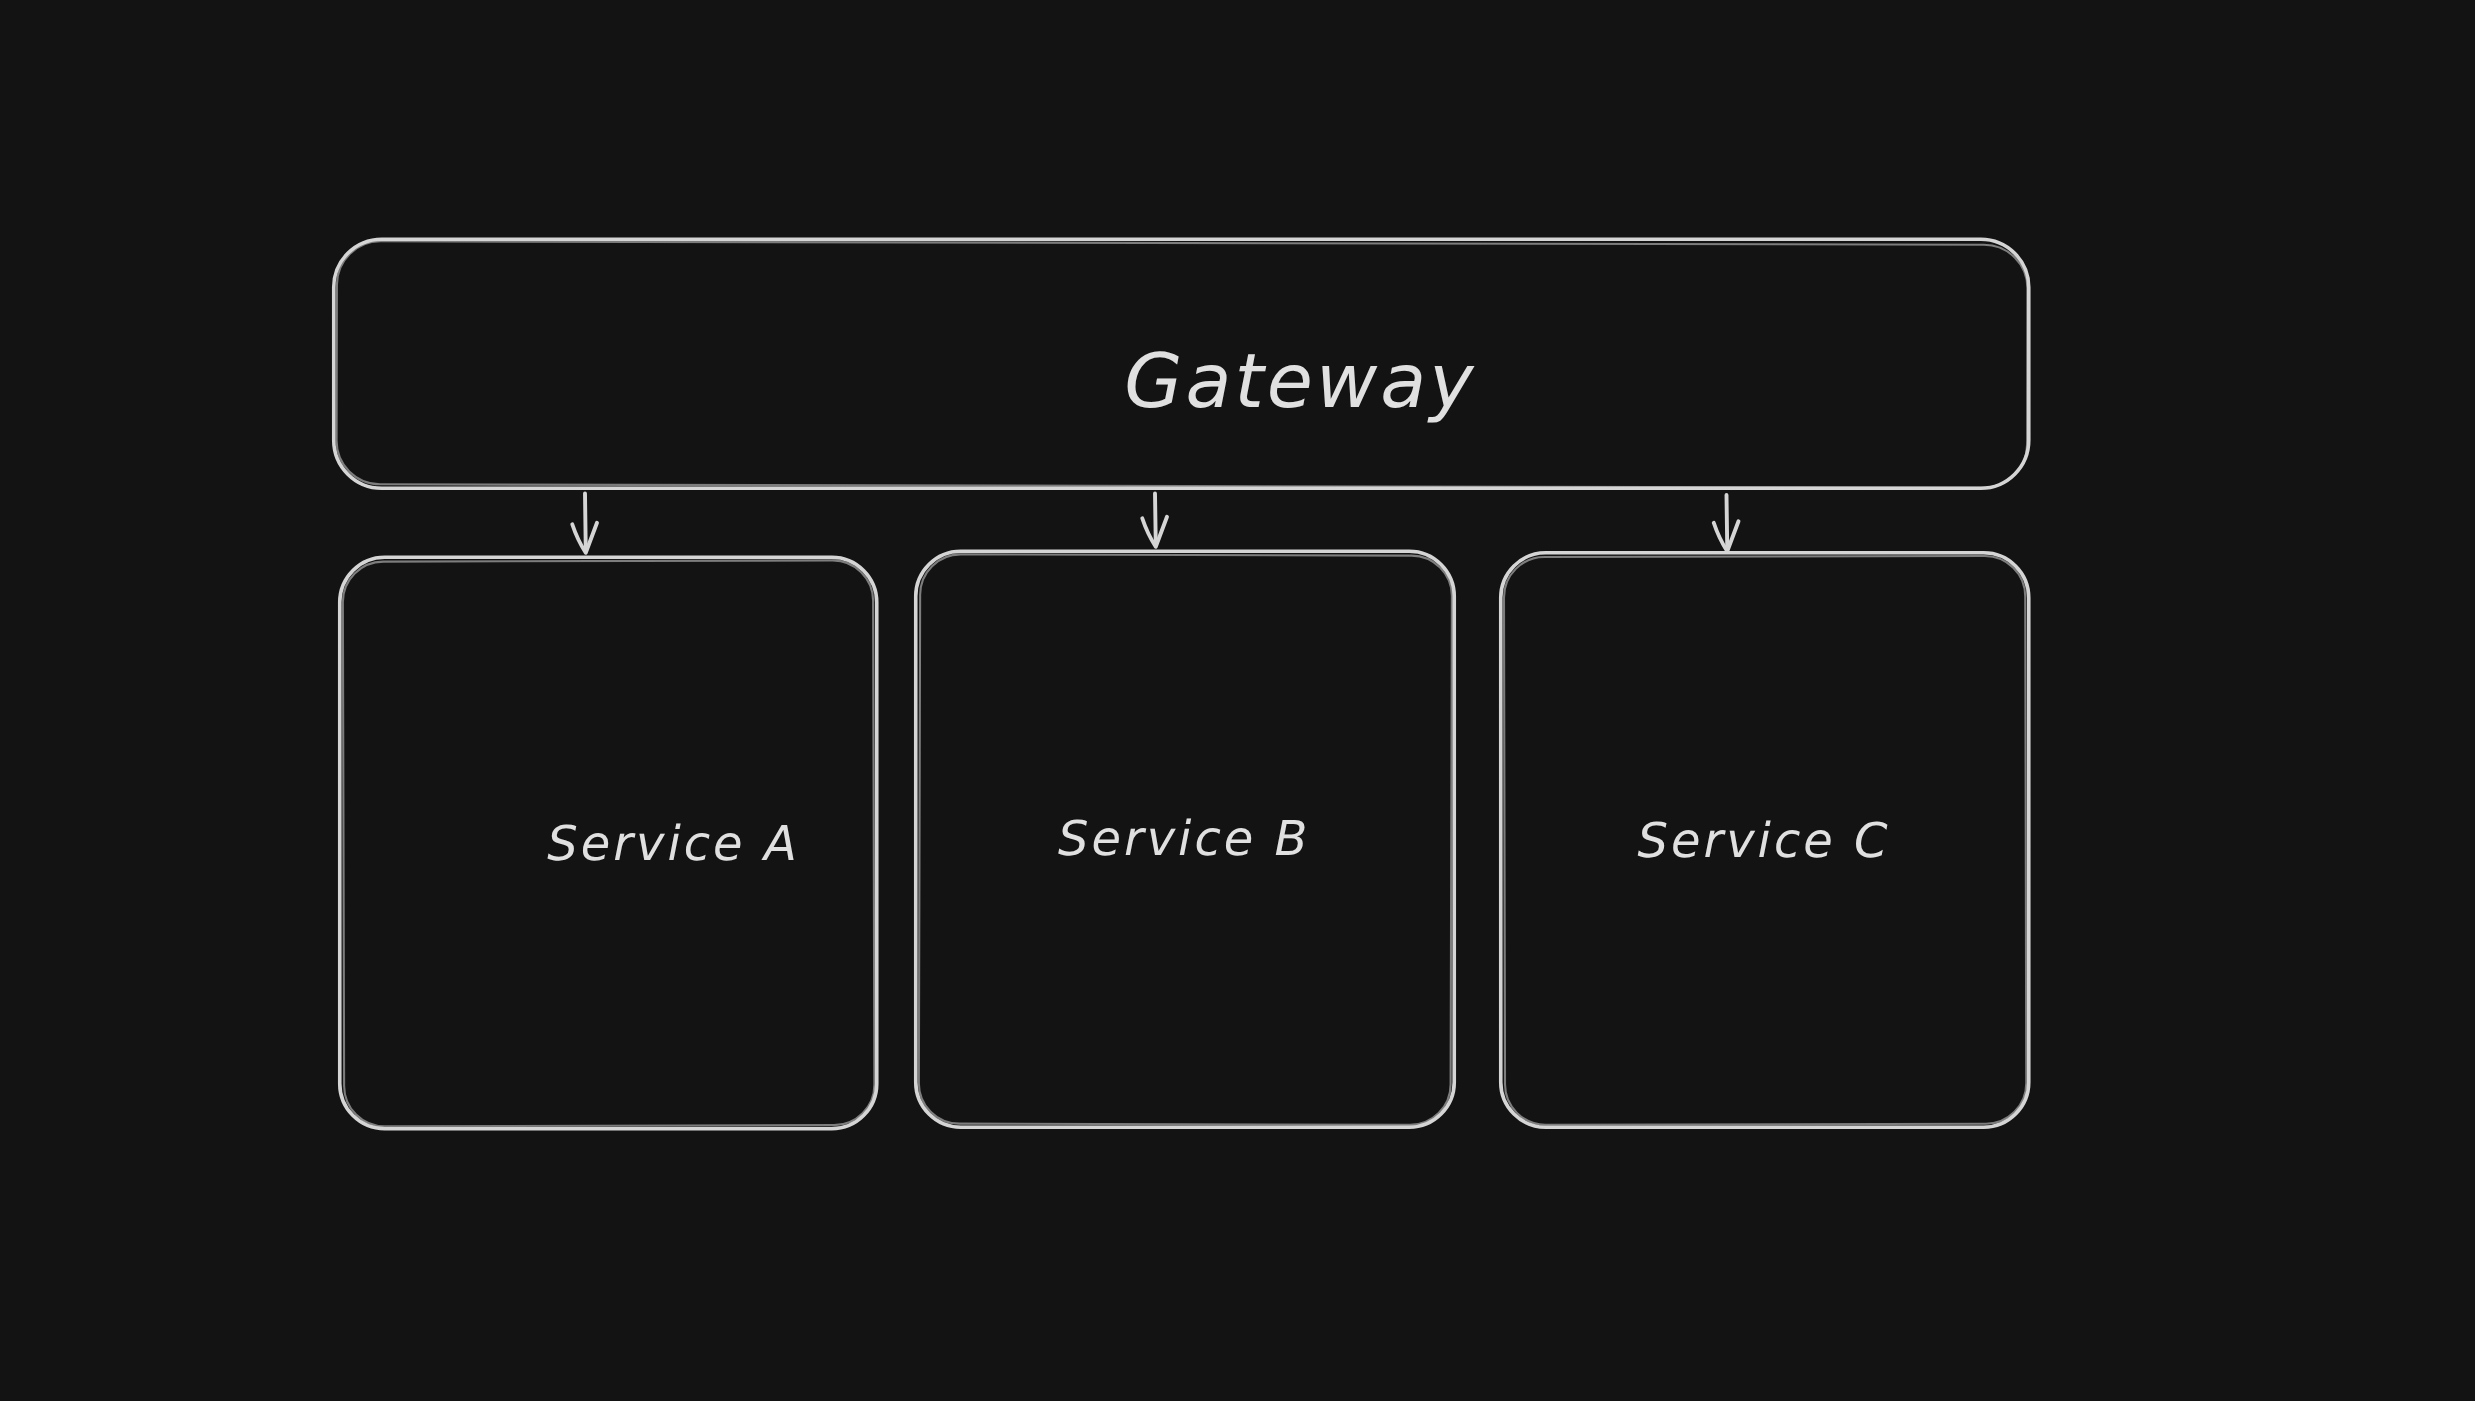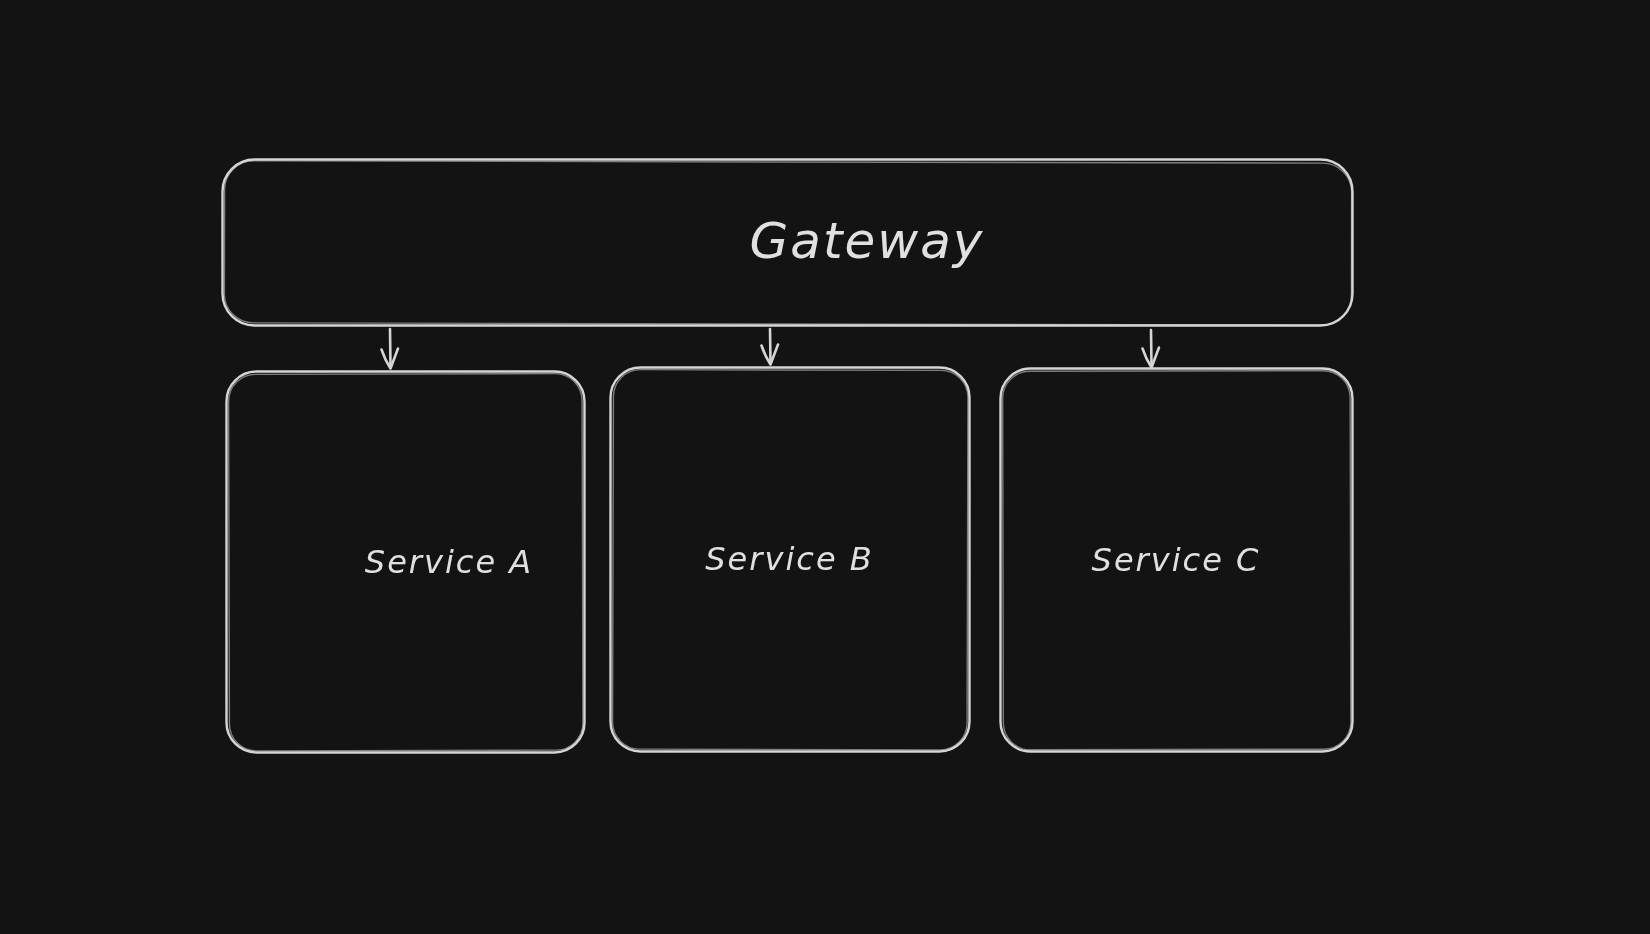--- a/index.html
+++ b/index.html
@@ -46,21 +46,21 @@
     display:flex;
     align-items:center;
     justify-content:center;
     color:var(--text);
     font-style:italic;
     letter-spacing:2px;
     white-space:nowrap;
     pointer-events:none;
   }
   .label.gateway{
-    left:222px; top:158px; width:1242px; height:166px;
+    left:222px; top:171px; width:1242px; height:166px;
     font-size:50px;
     padding-left:48px;
   }
   .label.service-a{ left:226px; top:371px; width:358px; height:381px; font-size:32px;margin-left:44px; }
   .label.service-b{ left:610px; top:367px; width:359px; height:384px; font-size:32px; }
   .label.service-c{ left:1000px; top:368px; width:352px; height:383px; font-size:32px; }
 </style>
 </head>
 <body>
 

